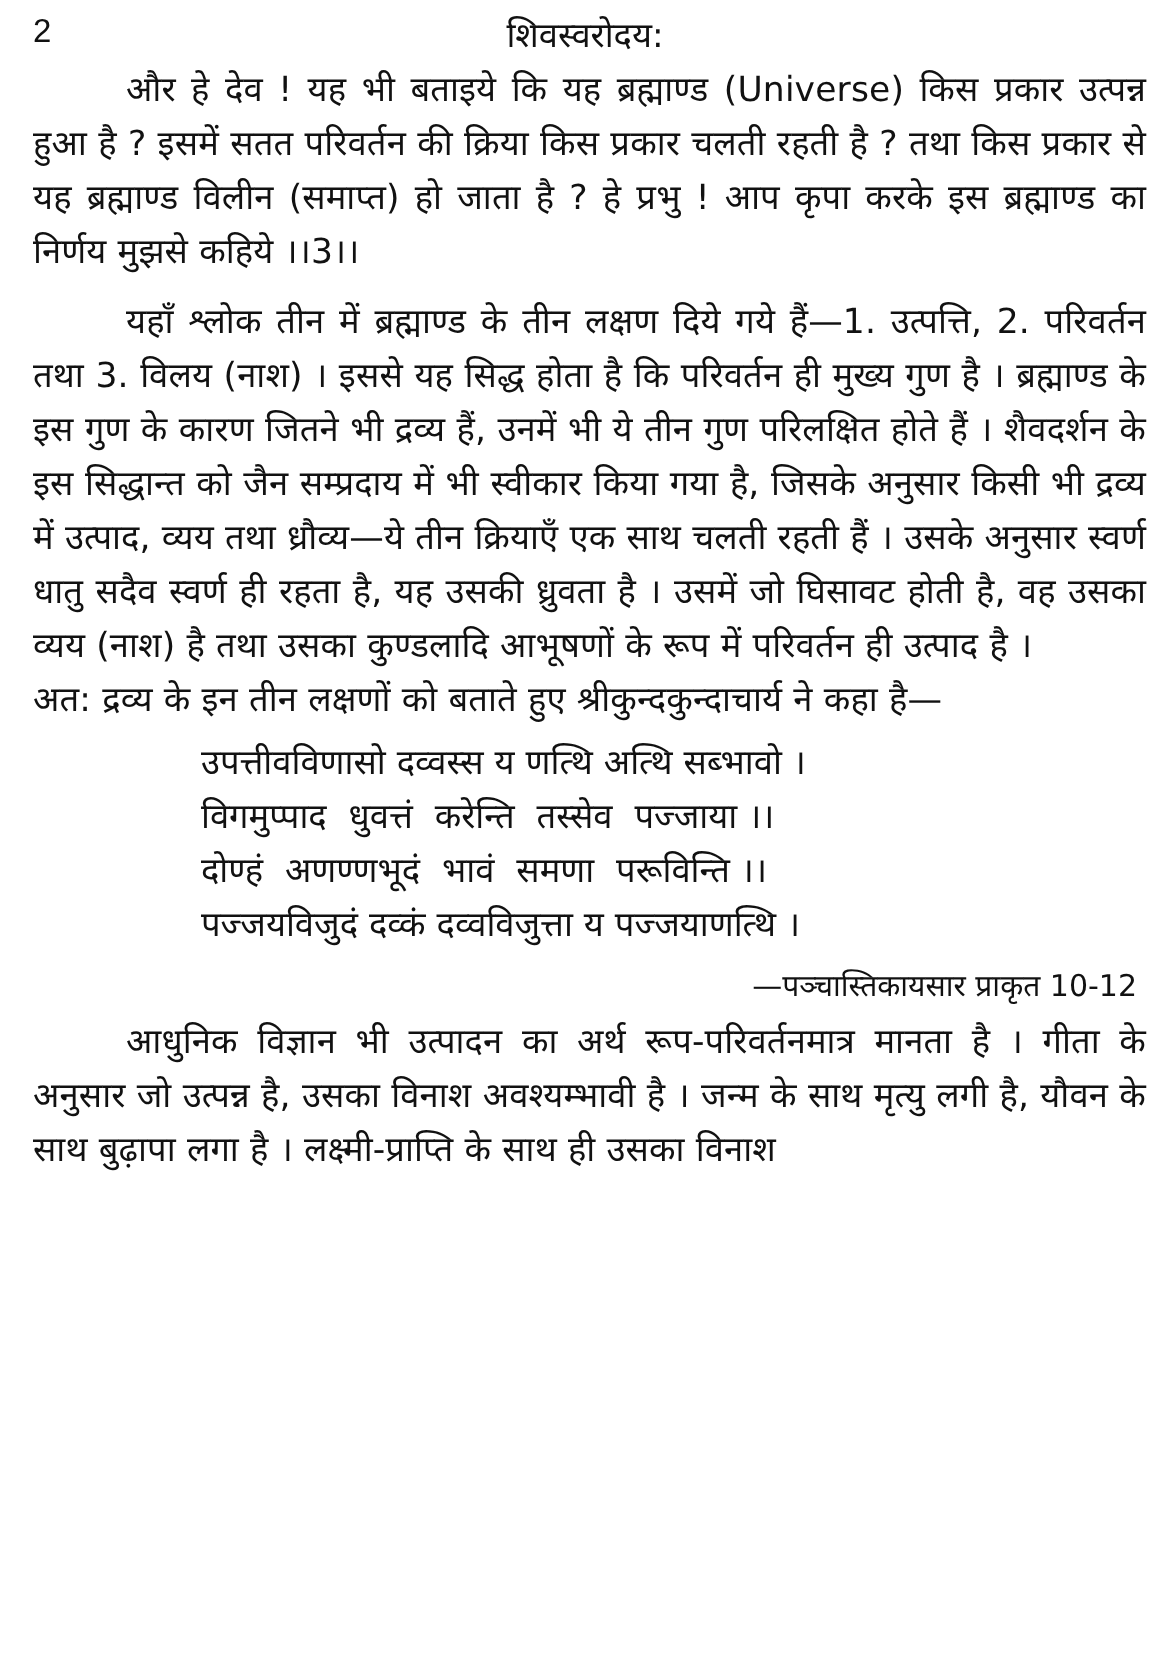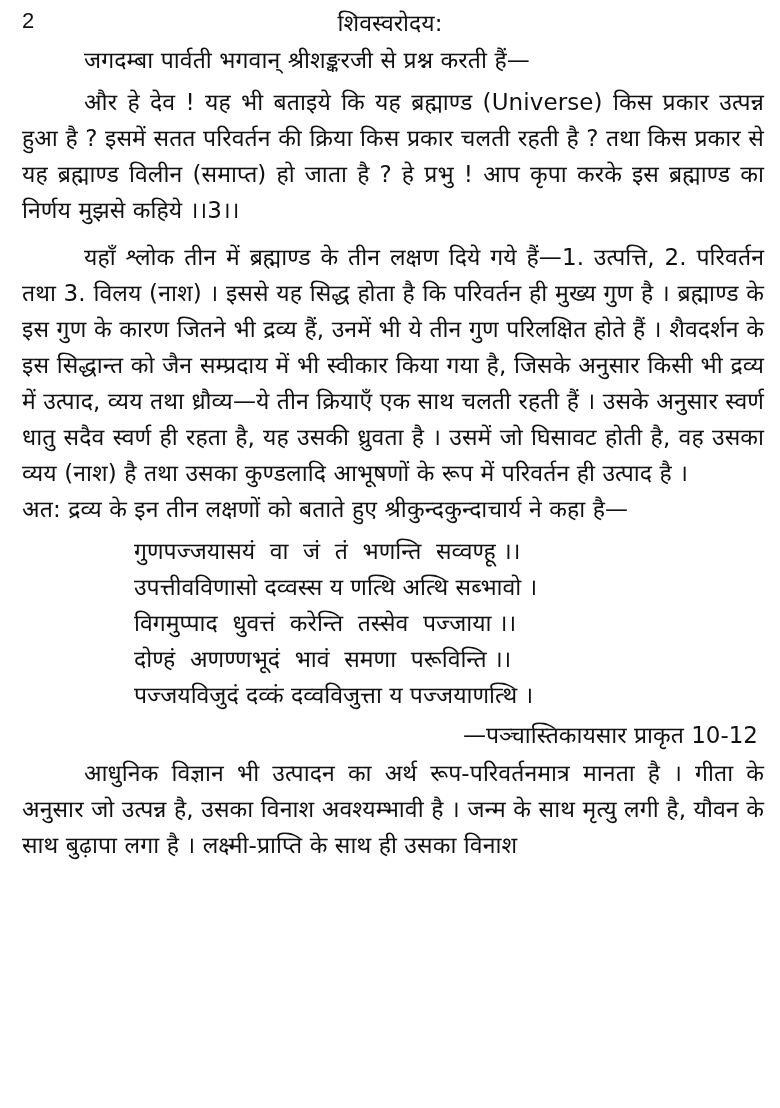--- a/index.html
+++ b/index.html
@@ -7,39 +7,37 @@
          font-family:"DejaVu Sans", sans-serif; color:#111; }
   .page { position:absolute; left:0; top:0; width:780px; height:1108px; }
   .header { position:absolute; top:4px; left:0; width:780px; height:34px; }
   .page-num { position:absolute; left:22px; top:4px; font-size:22px; font-family:"Liberation Sans", sans-serif; }
   .running-title { position:absolute; left:0; width:780px; top:2px; text-align:center; font-size:23px; }
   .body { position:absolute; left:22px; top:42px; width:742px; }
   .para { font-size:23px; line-height:36px; text-align:justify; text-align-last:left; margin:0 0 11px 0; text-indent:62px; letter-spacing:0.1px; }
   .para.tight { margin-bottom:6px; }
   .verse { margin:6px 0 0 112px; }
   .verse-line { font-size:23px; line-height:36px; white-space:nowrap; }
-  .source { font-size:23px; line-height:36px; text-align:right; margin:4px 6px 0 0; }
+  .source { font-size:20px; line-height:36px; text-align:right; margin:4px 6px 0 0; }
 </style>
 </head>
 <body>
 
 <div class="page">
   <div class="header">
     <span class="page-num">2</span>
     <div class="running-title">शिवस्वरोदय:</div>
   </div>
 
   <div class="body">
-    <p class="para tight">जगदम्बा पार्वती भगवान् श्रीशङ्करजी से प्रश्न करती हैं—</p>
     <p class="para">और हे देव ! यह भी बताइये कि यह ब्रह्माण्ड (Universe) किस प्रकार उत्पन्न हुआ है ? इसमें सतत परिवर्तन की क्रिया किस प्रकार चलती रहती है ? तथा किस प्रकार से यह ब्रह्माण्ड विलीन (समाप्त) हो जाता है ? हे प्रभु ! आप कृपा करके इस ब्रह्माण्ड का निर्णय मुझसे कहिये ।।3।।</p>
     <p class="para" style="margin-bottom:0">यहाँ श्लोक तीन में ब्रह्माण्ड के तीन लक्षण दिये गये हैं—1. उत्पत्ति, 2. परिवर्तन तथा 3. विलय (नाश) । इससे यह सिद्ध होता है कि परिवर्तन ही मुख्य गुण है । ब्रह्माण्ड के इस गुण के कारण जितने भी द्रव्य हैं, उनमें भी ये तीन गुण परिलक्षित होते हैं । शैवदर्शन के इस सिद्धान्त को जैन सम्प्रदाय में भी स्वीकार किया गया है, जिसके अनुसार किसी भी द्रव्य में उत्पाद, व्यय तथा ध्रौव्य—ये तीन क्रियाएँ एक साथ चलती रहती हैं । उसके अनुसार स्वर्ण धातु सदैव स्वर्ण ही रहता है, यह उसकी ध्रुवता है । उसमें जो घिसावट होती है, वह उसका व्यय (नाश) है तथा उसका कुण्डलादि आभूषणों के रूप में परिवर्तन ही उत्पाद है ।</p>
     <p class="para" style="text-indent:0;margin-bottom:0">अत: द्रव्य के इन तीन लक्षणों को बताते हुए श्रीकुन्दकुन्दाचार्य ने कहा है—</p>
 
     <div class="verse">
-      <div class="verse-line" style="white-space:pre">गुणपज्जयासयं  वा  जं  तं  भणन्ति  सव्वण्हू ।।</div>
       <div class="verse-line">उपत्तीवविणासो दव्वस्स य णत्थि अत्थि सब्भावो ।</div>
       <div class="verse-line" style="white-space:pre">विगमुप्पाद  धुवत्तं  करेन्ति  तस्सेव  पज्जाया ।।</div>
       <div class="verse-line" style="white-space:pre">दोण्हं  अणण्णभूदं  भावं  समणा  परूविन्ति ।।</div>
       <div class="verse-line">पज्जयविजुदं दव्कं दव्वविजुत्ता य पज्जयाणत्थि ।</div>
     </div>
 
     <div class="source">—पञ्चास्तिकायसार प्राकृत 10-12</div>
 
     <p class="para" style="margin-top:2px">आधुनिक विज्ञान भी उत्पादन का अर्थ रूप-परिवर्तनमात्र मानता है । गीता के अनुसार जो उत्पन्न है, उसका विनाश अवश्यम्भावी है । जन्म के साथ मृत्यु लगी है, यौवन के साथ बुढ़ापा लगा है । लक्ष्मी-प्राप्ति के साथ ही उसका विनाश</p>
   </div>

